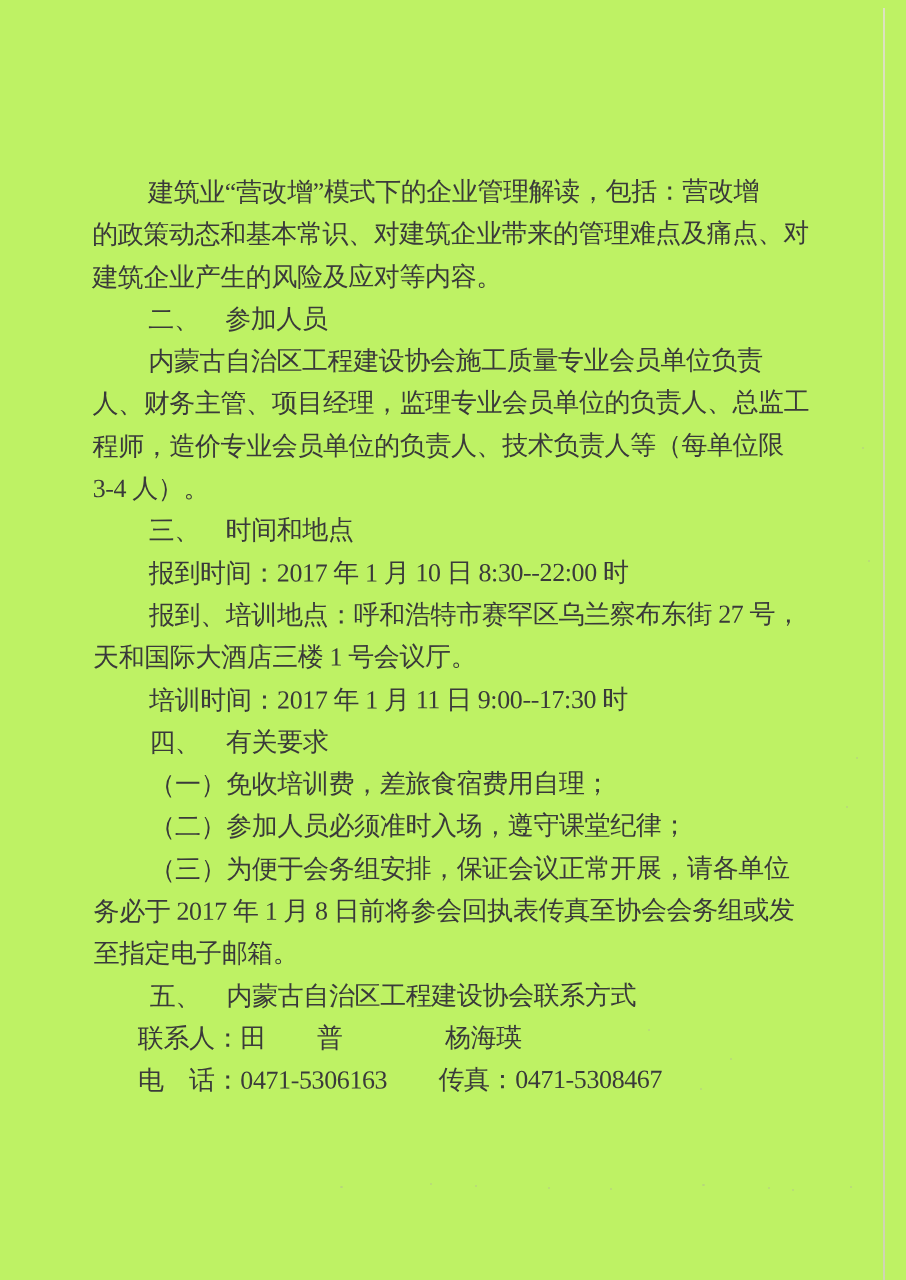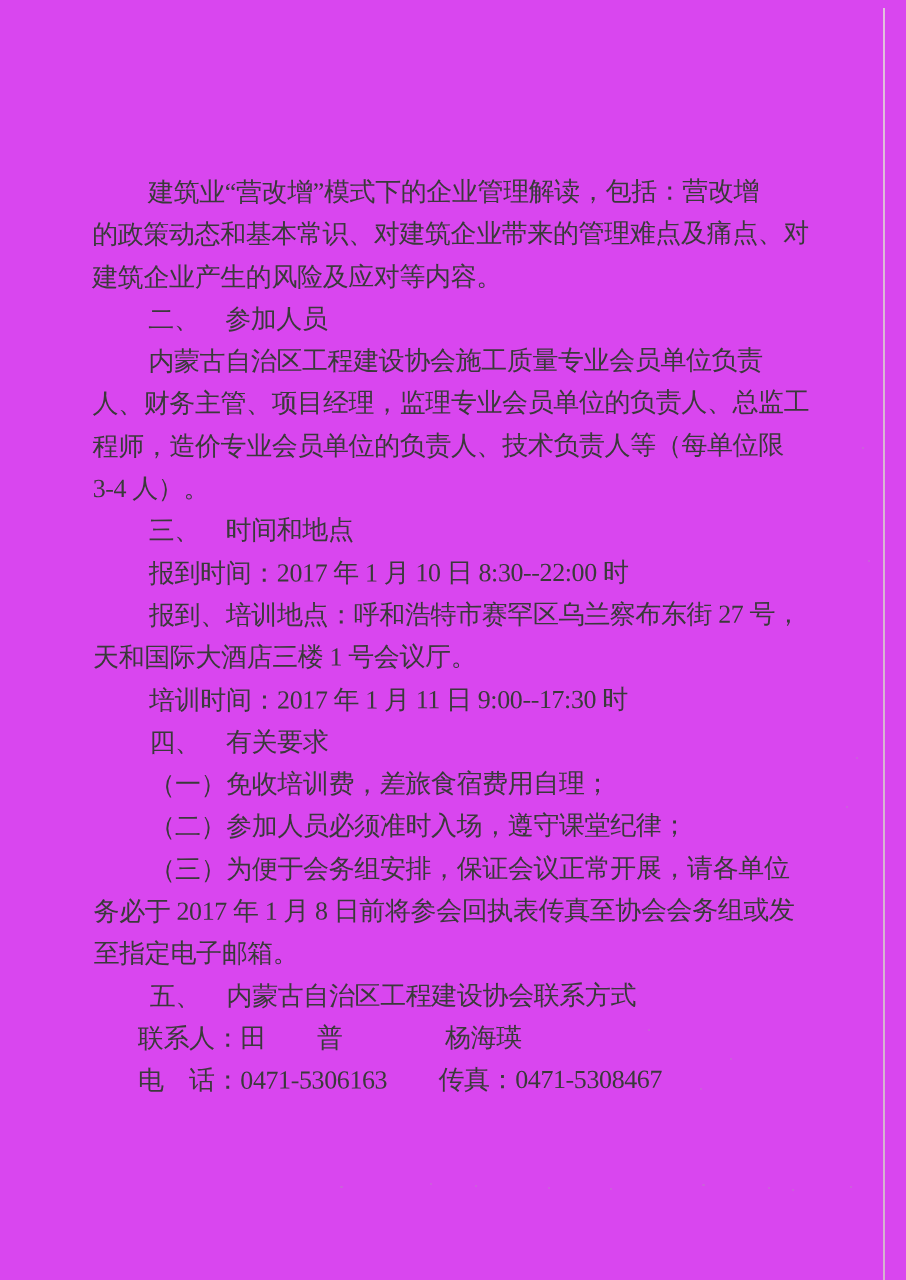--- a/index.html
+++ b/index.html
@@ -10,21 +10,21 @@
     width: 906px;
     height: 1280px;
     position: relative;
     overflow: hidden;
     background: #fbfbf9;
     font-family: "Liberation Serif", "DejaVu Serif", serif;
   }
   .page {
     position: absolute;
     inset: 0;
-    background: #d946ef;
+    background: #bef264;
   }
   .textblock {
     position: absolute;
     left: 92px;
     top: 172px;
     width: 740px;
     color: #3a3a3a;
     font-size: 26px;
     line-height: 42.3px;
     letter-spacing: -0.4px;

